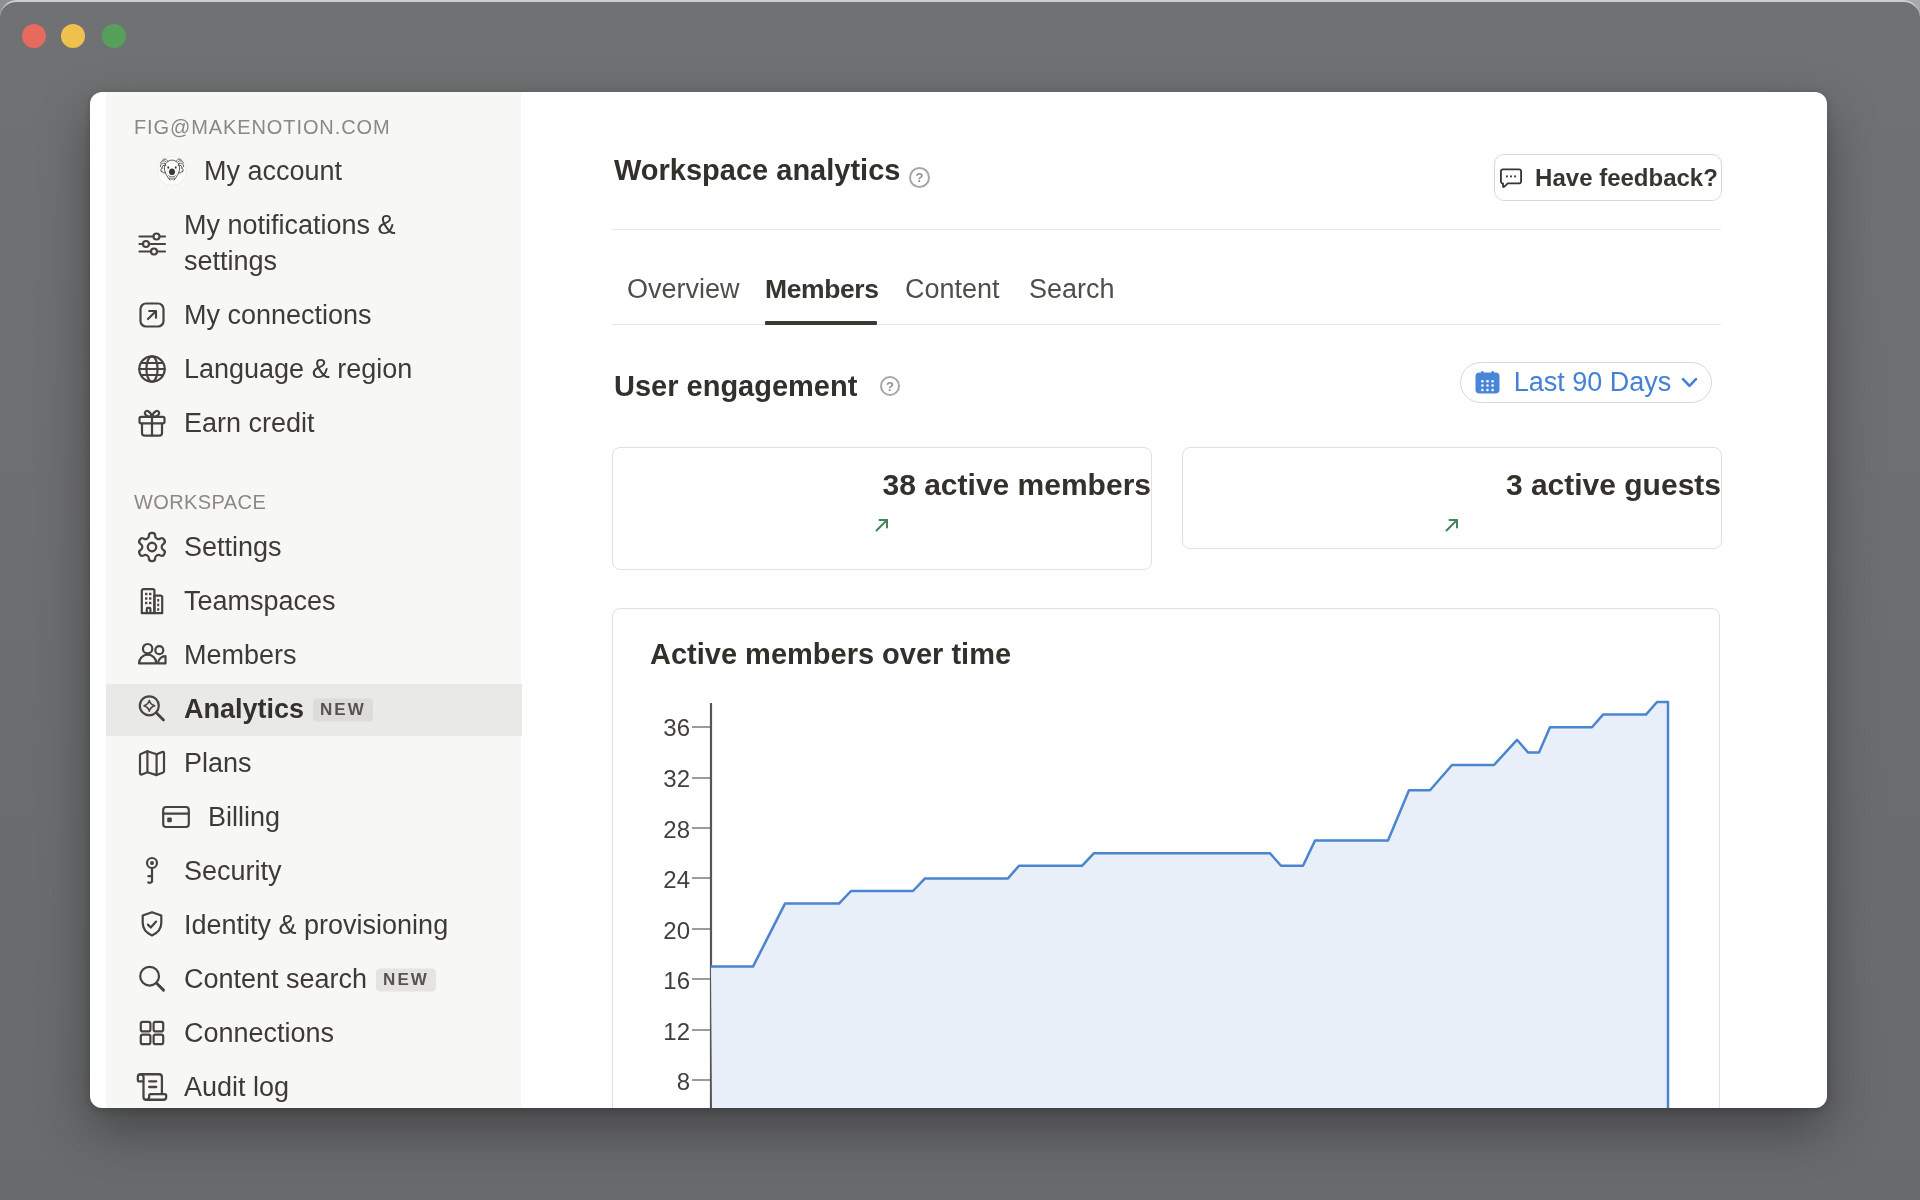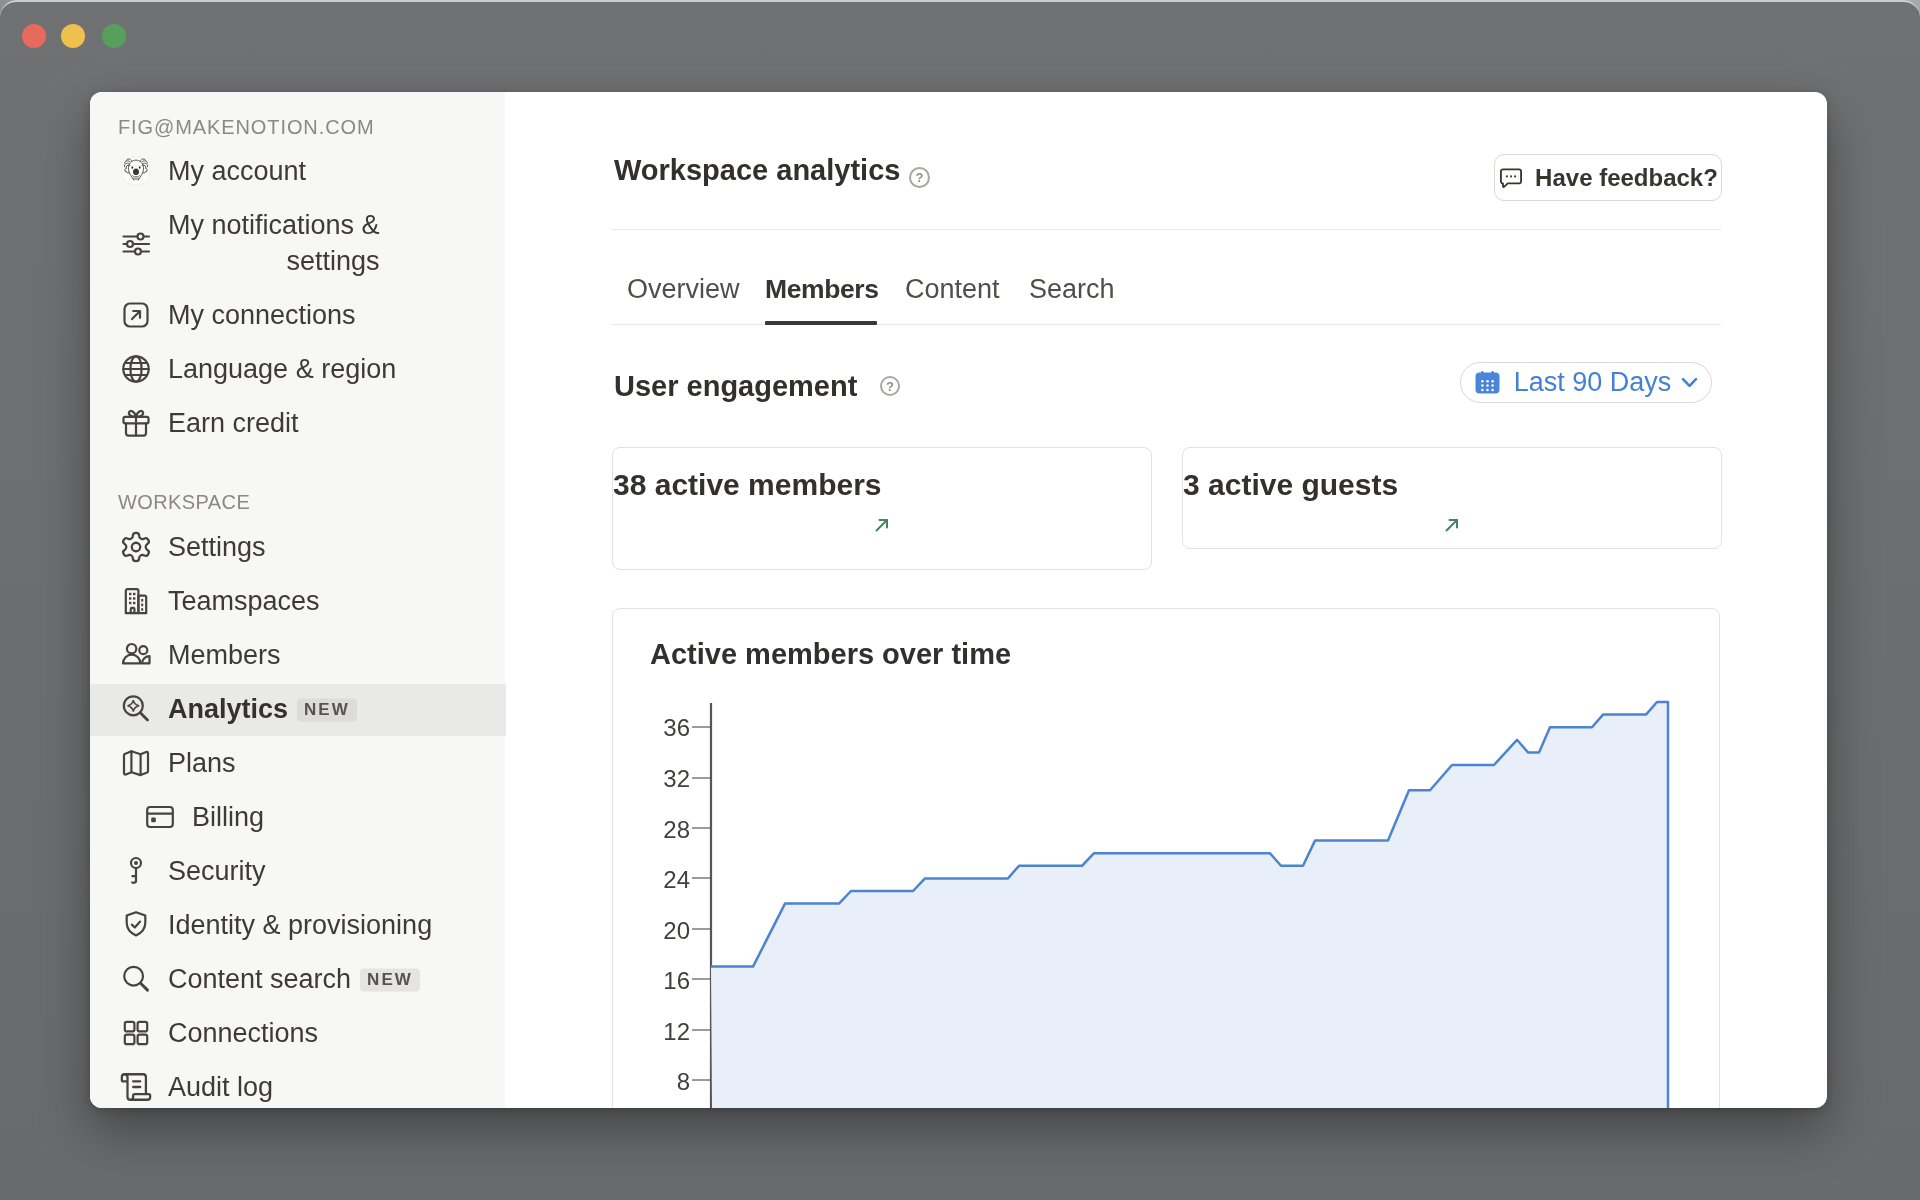--- a/index.html
+++ b/index.html
@@ -4,54 +4,54 @@
 <style>
 * { margin:0; padding:0; box-sizing:border-box; }
 html,body { width:1920px; height:1200px; overflow:hidden; }
 body { font-family:"Liberation Sans", sans-serif; background:linear-gradient(90deg,#8e8f92,#a4a9ae); }
 .win { position:absolute; left:0; top:0; width:1920px; height:1200px;
   background:linear-gradient(#707172,#696a6c); border-radius:17px 17px 0 0; border-top:2px solid #cacdd1; }
 .tl { position:absolute; width:24px; height:24px; border-radius:50%; top:22px; }
 .modal { position:absolute; left:90px; top:90px; width:1737px; height:1016px;
   background:#ffffff; border-radius:12px; overflow:hidden;
   box-shadow:0 22px 50px rgba(0,0,0,0.35), 0 2px 8px rgba(0,0,0,0.18); }
-.side { position:absolute; left:0; top:0; width:415px; height:1016px; background:#f7f7f5;text-align:right; }
+.side { position:absolute; left:16px; top:0; width:415px; height:1016px; background:#f7f7f5; }
 .lbl { position:absolute; left:28px; font-size:20px; font-weight:500; color:#8a8984; letter-spacing:0.4px; }
 .row { position:absolute; left:0; width:415px; height:54px; }
 .row .ic { position:absolute; left:29px; top:50%; transform:translateY(-50%); width:34px; height:34px; }
 .row .tx { position:absolute; left:78px; top:50%; transform:translateY(-50%); font-size:27px; color:#3d3b36; white-space:nowrap; }
 .pill { position:absolute; left:0; top:592px; width:416px; height:52px; background:#e9e9e7; }
 .badge { display:inline-block; font-size:17px; font-weight:600; color:#55544f; letter-spacing:2px;
   background:#dddcda; border-radius:4px; padding:1px 7px 2px; vertical-align:3px; margin-left:9px; }
 .h1 { position:absolute; font-size:29px; font-weight:700; color:#31302b; white-space:nowrap; }
 .h2 { position:absolute; font-size:29px; font-weight:700; color:#31302b; white-space:nowrap; }
 .help { position:absolute; border:2px solid #a7a7a4; border-radius:50%; color:#8f8f8b;
   font-size:13px; font-weight:700; display:flex; align-items:center; justify-content:center; }
 .btn { position:absolute; border:1.5px solid #d9d8d5; background:#fff; display:flex;
   align-items:center; justify-content:center; white-space:nowrap; }
 .hr { position:absolute; width:1109px; height:1px; background:#e8e8e6; }
 .tab { position:absolute; top:182px; font-size:27px; color:#504e49; white-space:nowrap; }
 .tab.sel { color:#37352f; font-weight:700; font-size:26.5px; letter-spacing:-0.4px; }
-.card { position:absolute; background:#fff; border:1.5px solid #e2e1de; border-radius:8px; text-align:left; }
+.card { position:absolute; background:#fff; border:1.5px solid #e2e1de; border-radius:8px; text-align:right; }
 .ct { margin-top:20px; font-size:30px; font-weight:700; color:#33312c; }
 .cg { margin-top:14px; font-size:24px; color:#45845f; display:flex; align-items:center; justify-content:center; gap:10px; }
 </style>
 </head>
 <body>
 <div class="win">
   <div class="tl" style="left:22px; background:#e66a5e;"></div>
   <div class="tl" style="left:61px; background:#eec04e;"></div>
   <div class="tl" style="left:102px; background:#57a05c;"></div>
   <div class="modal">
     <div class="side">
       <div class="lbl" style="top:24px; letter-spacing:0.9px;">FIG@MAKENOTION.COM</div>
       <div class="lbl" style="top:399px;">WORKSPACE</div>
       <div class="pill"></div>
 
-      <div class="row" style="top:52px;">
+      <div class="row" style="top:52px;margin-left:20px;">
           <svg class="ic" width="40" height="40" viewBox="0 0 40 40">
             <circle cx="20" cy="20" r="17" fill="#fcfcfb" stroke="#e9e9e6" stroke-width="1"></circle>
             <g fill="none" stroke="#45453f" stroke-width="1.05" stroke-linecap="round">
               <path d="M12.8 13.2c-3-.8-5 1.2-4.6 3.6"></path>
               <path d="M12.2 11.2c-3.4-1.4-6.2.6-5.8 3.8"></path>
               <path d="M13.2 9.4c-2.6-2.6-6-1.6-6.6 1.2"></path>
               <path d="M14.8 8.2c-1.4-3-4.6-3-6-1"></path>
               <path d="M8.6 16.6c-2 .8-2.4 3-1 4.4"></path>
               <path d="M8 20.4c.6 1.6 2.2 2.2 3.8 1.6"></path>
               <path d="M27.2 13.2c3-.8 5 1.2 4.6 3.6"></path>

